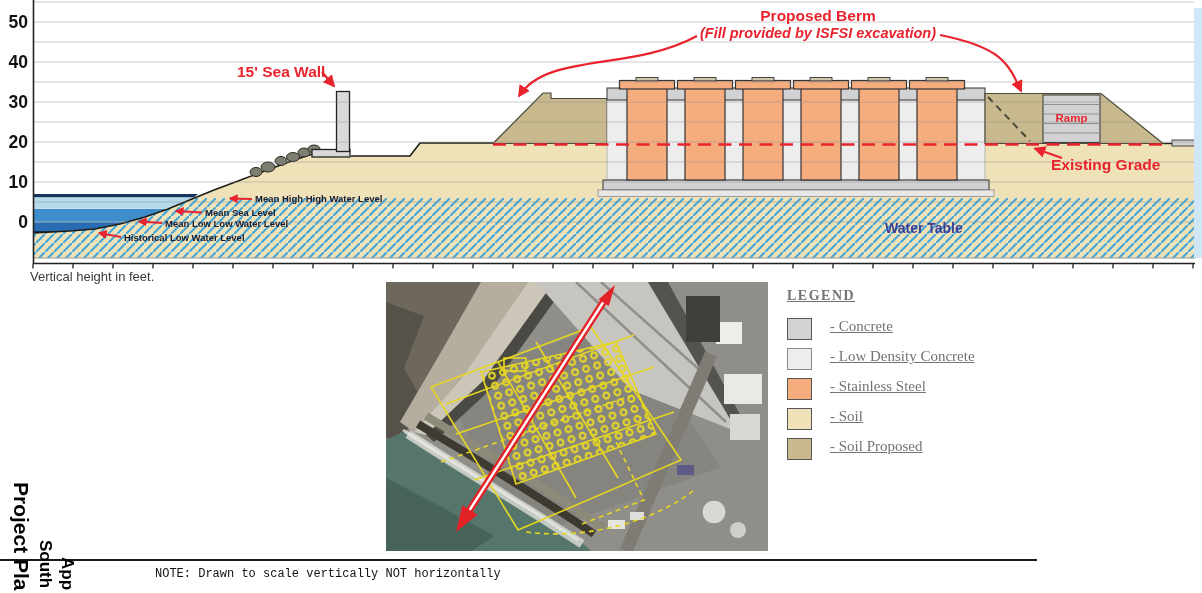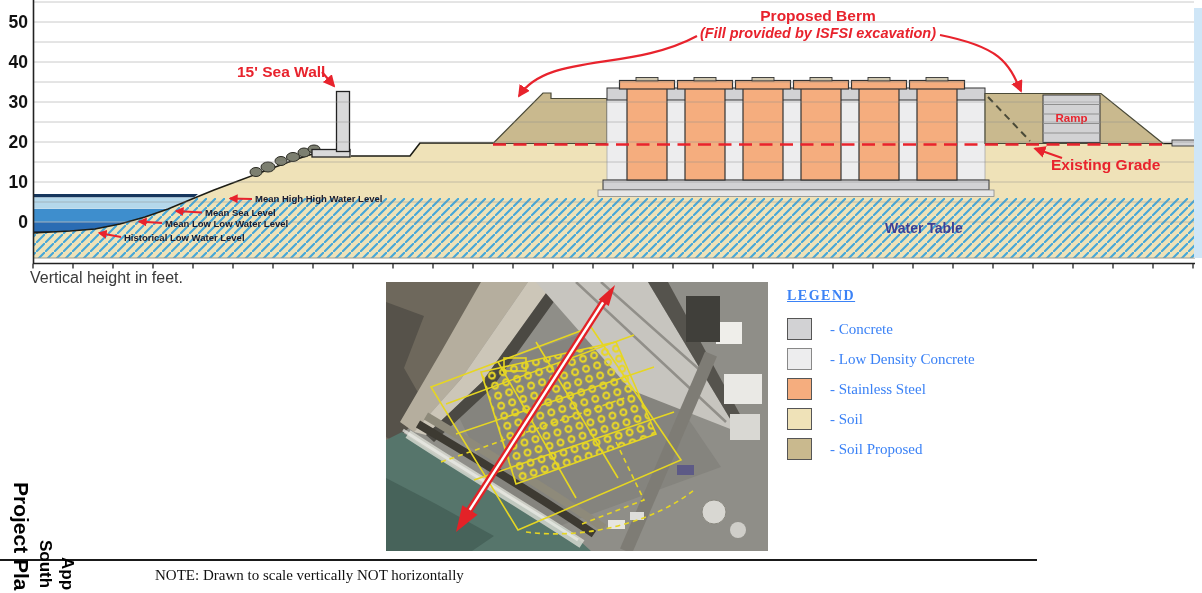--- a/index.html
+++ b/index.html
@@ -14,35 +14,35 @@
   .f-ldc{fill:var(--c-lowDensityConcrete);stroke:#a9a9a9;stroke-width:0.8;}
   .f-cask{fill:var(--c-stainlessSteel);stroke:#333;stroke-width:1.2;}
   .f-tab{fill:#cfc6ae;stroke:#333;stroke-width:0.9;}
   .lbl-red{fill:var(--c-red);font-weight:bold;}
   .arrow-red{stroke:var(--c-red);fill:none;}
   .wl-lbl{fill:#1b1b2e;font-weight:bold;font-size:9.5px;}
 
   #aerial{position:absolute;left:386px;top:282px;}
   #xsec{position:absolute;left:0;top:0;}
 
-  #vh-caption{position:absolute;left:30px;top:269px;font-size:16px;color:#3a3a3a;}
-
-  
-  #legend{position:absolute;left:787px;top:288px;width:230px;color:#3b82f6;
+  #vh-caption{position:absolute;left:30px;top:269px;font-size:13px;color:#3a3a3a;}
+
+  
+  #legend{position:absolute;left:787px;top:288px;width:230px;color:#737373;
           font-family:"Liberation Serif",serif;}
   #legend .lg-title{font-size:14px;font-weight:bold;letter-spacing:1.5px;
           text-decoration:underline;margin-bottom:14px;}
-  #legend .lg-row{display:flex;align-items:center;margin-bottom:8px;height:22px;}
+  #legend .lg-row{display:flex;align-items:flex-start;margin-bottom:8px;height:22px;text-decoration:underline;}
   #legend .lg-row svg{flex:0 0 auto;margin-right:18px;}
   #legend .lg-label{font-size:15px;}
 
   
   #note-rule{position:absolute;left:0;top:559px;width:1037px;height:2px;background:#1a1a1a;}
-  #note-text{position:absolute;left:155px;top:567px;font-family:Liberation Serif, serif;
-             font-size:15px;color:#111;}
+  #note-text{position:absolute;left:155px;top:567px;font-family:Liberation Mono, monospace;
+             font-size:12px;color:#111;}
 
   
   .sideways{position:absolute;transform:rotate(90deg);transform-origin:0 0;
             font-weight:bold;white-space:nowrap;color:#000;}
   #margin1{left:33px;top:482px;font-size:21px;}
   #margin2{left:55px;top:540px;font-size:17px;}
   #margin3{left:77px;top:557px;font-size:17px;}
 
   
   #page-edge{position:absolute;left:1194px;top:8px;width:8px;height:250px;

